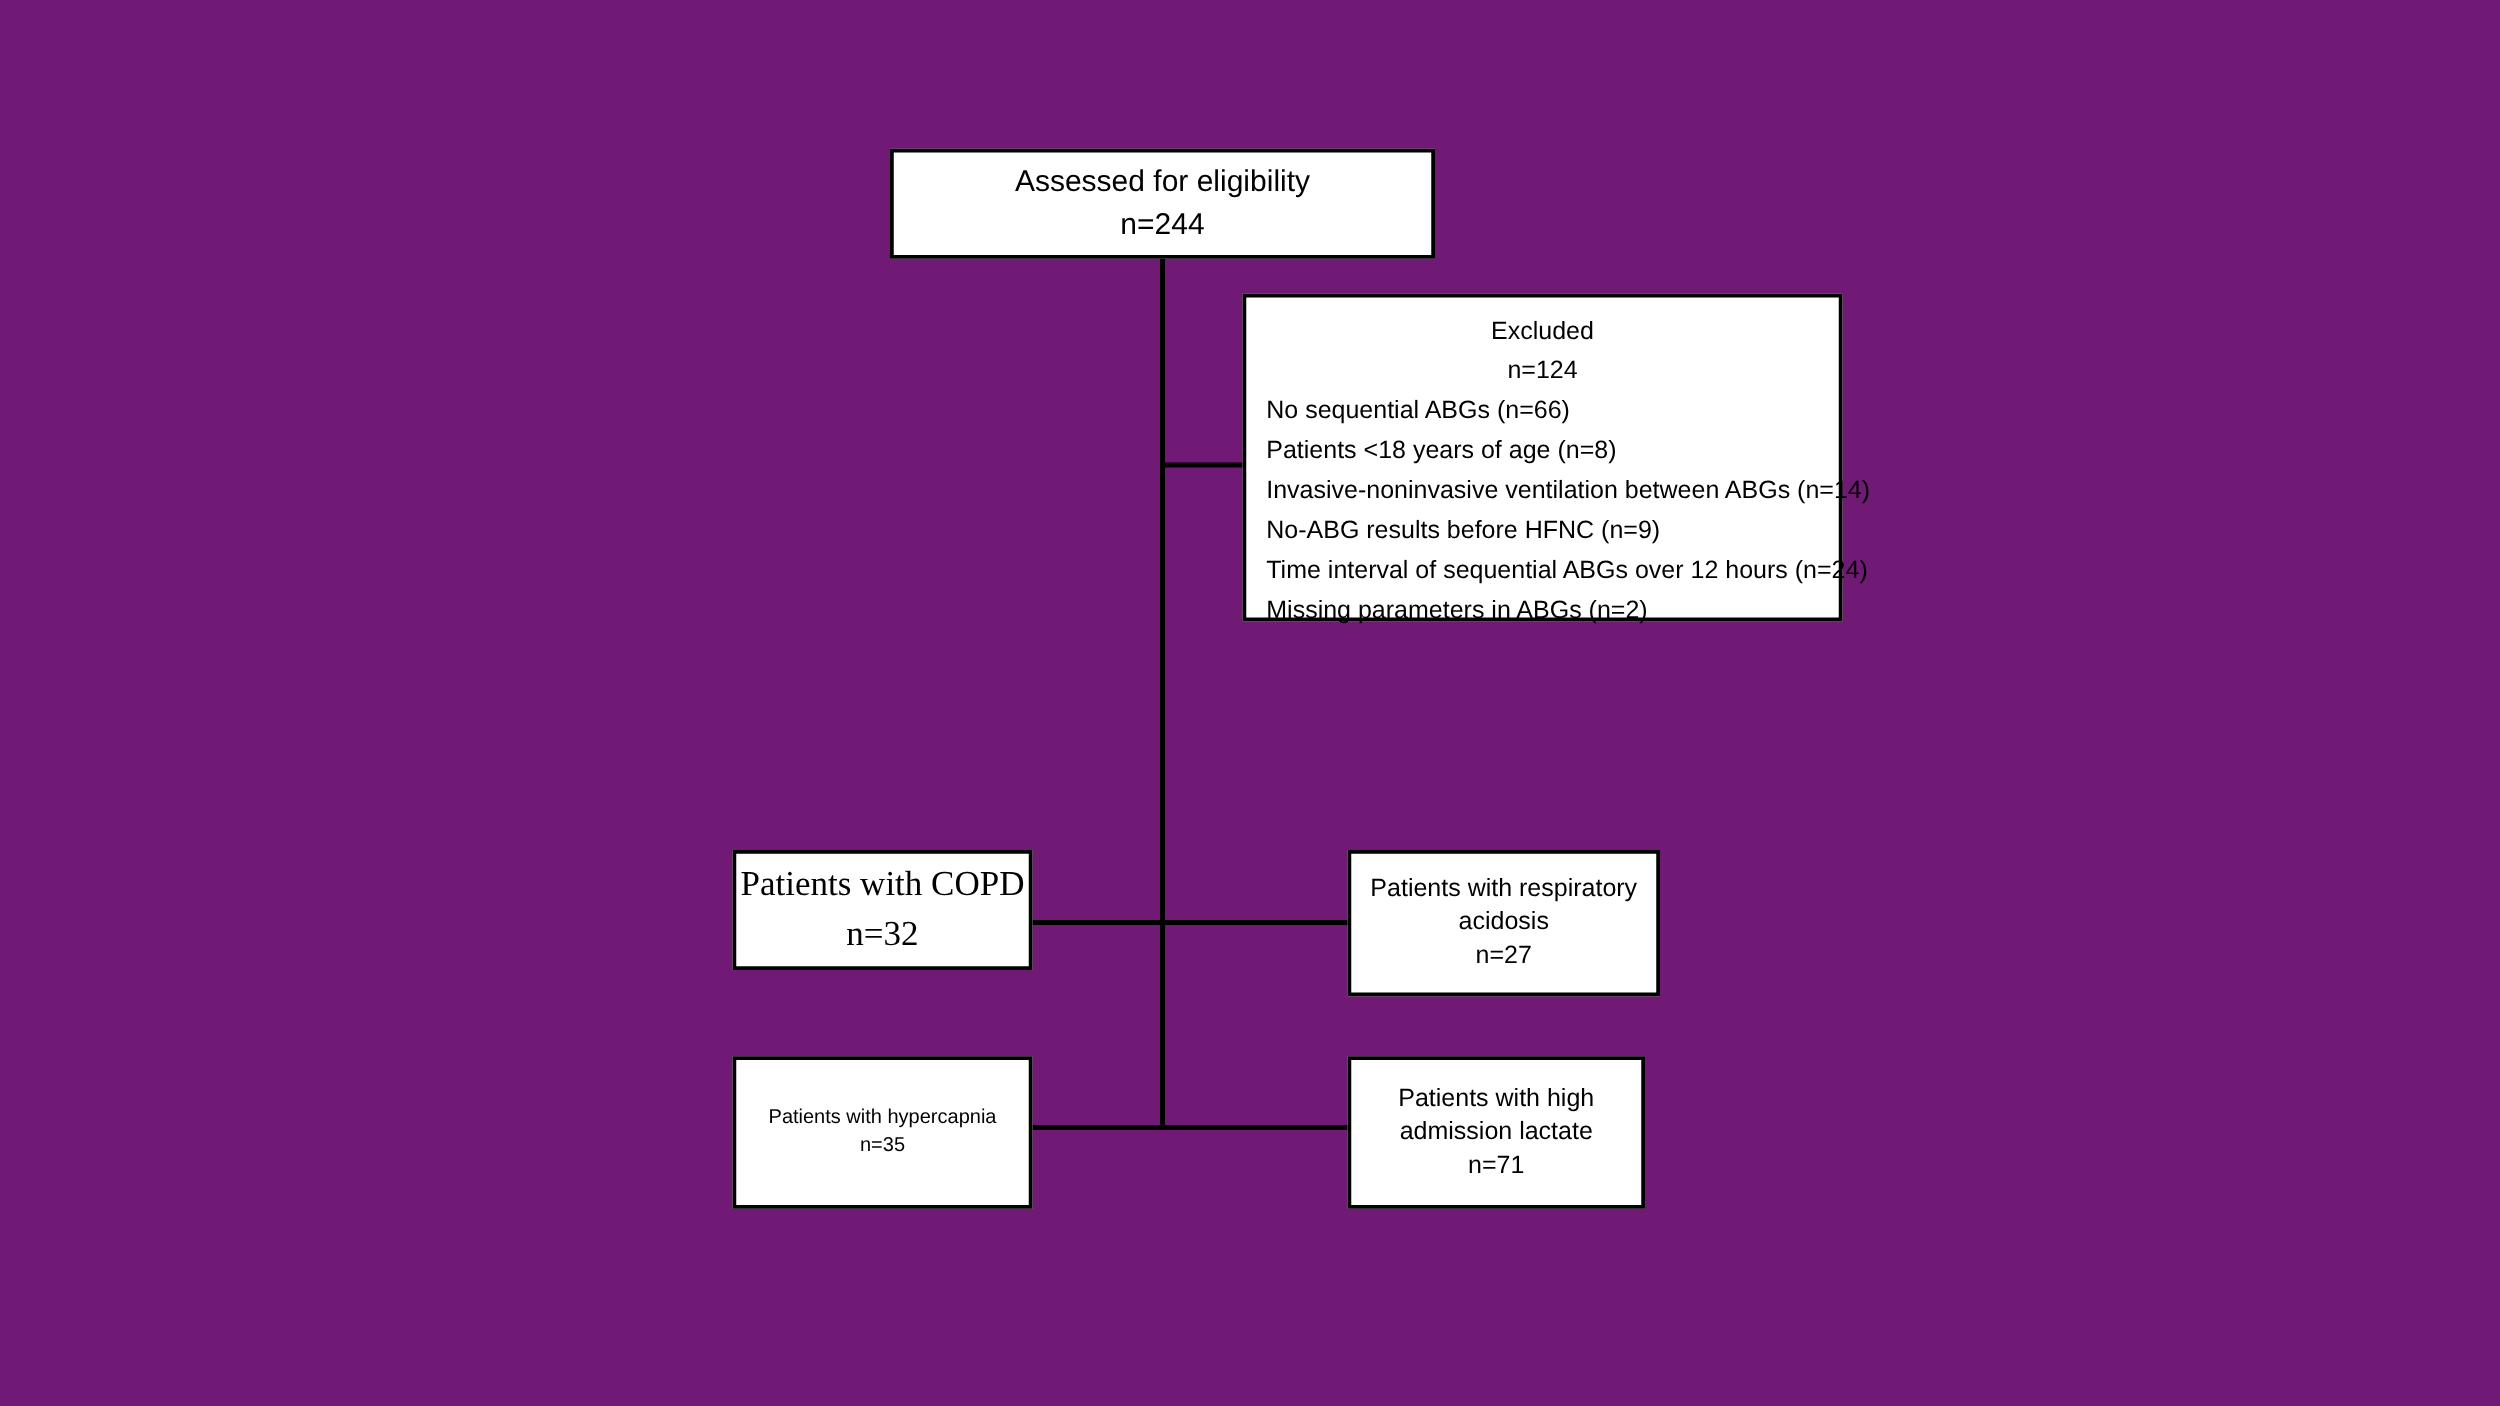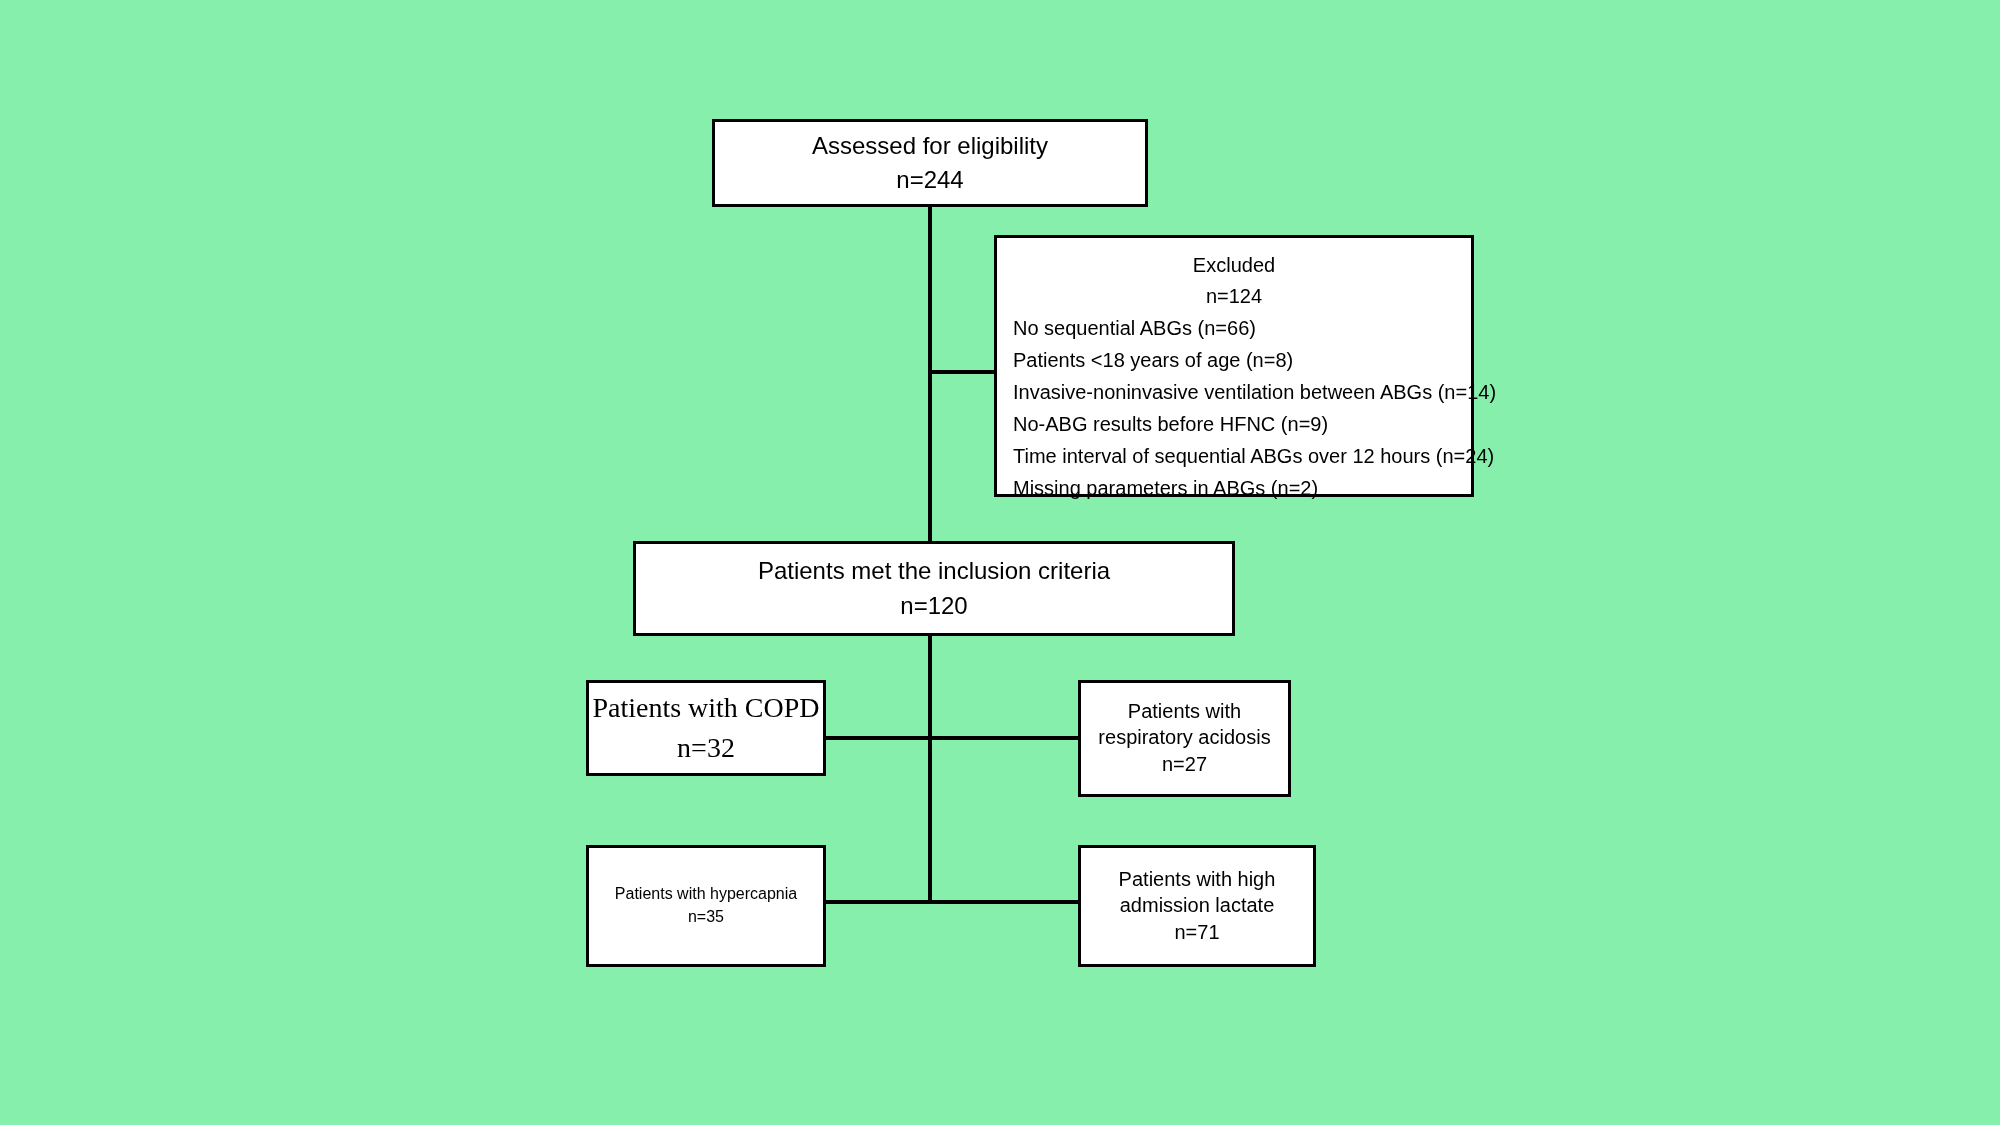--- a/index.html
+++ b/index.html
@@ -5,21 +5,21 @@
 <style>
   html, body {
     margin: 0;
     padding: 0;
     background: #ffffff;
   }
   #canvas {
     position: relative;
     width: 2000px;
     height: 1125px;
-    background: #86efac;
+    background: #701a75;
     font-family: "Liberation Sans", sans-serif;
     color: #000000;
     overflow: hidden;
   }
 
   
   .node {
     position: absolute;
     box-sizing: border-box;
     border: 3px solid #000000;
@@ -78,21 +78,21 @@
   #node-included {
     left: 633px;  top: 541px;  width: 602px; height: 95px;
     font-size: 24px;
   }
   #node-copd {
     left: 586px;  top: 680px;  width: 240px; height: 96px;
     font-size: 28px;
     font-family: Liberation Serif, serif;
   }
   #node-acidosis {
-    left: 1078px; top: 680px;  width: 213px; height: 117px;
+    left: 1078px; top: 680px;  width: 250px; height: 117px;
     font-size: 20px;
     padding: 0 12px;
   }
   #node-hypercapnia {
     left: 586px;  top: 845px;  width: 240px; height: 122px;
     font-size: 16px;
   }
   #node-lactate {
     left: 1078px; top: 845px;  width: 238px; height: 122px;
     font-size: 20px;
@@ -121,24 +121,20 @@
     <span class="head">Excluded</span>
     <span class="head">n=124</span>
     <span class="reason">No sequential ABGs (n=66)</span>
     <span class="reason">Patients &lt;18 years of age (n=8)</span>
     <span class="reason">Invasive-noninvasive ventilation between ABGs (n=14)</span>
     <span class="reason">No-ABG results before HFNC (n=9)</span>
     <span class="reason">Time interval of sequential ABGs over 12 hours (n=24)</span>
     <span class="reason">Missing parameters in ABGs (n=2)</span>
   </div>
 
-  <div class="node" id="node-included">
-    <span class="line">Patients met the inclusion criteria</span>
-    <span class="line">n=120</span>
-  </div>
 
   <div class="node" id="node-copd">
     <span class="line">Patients with COPD</span>
     <span class="line">n=32</span>
   </div>
 
   <div class="node" id="node-acidosis">
     <span class="wrapline">Patients with respiratory acidosis</span>
     <span class="line">n=27</span>
   </div>

